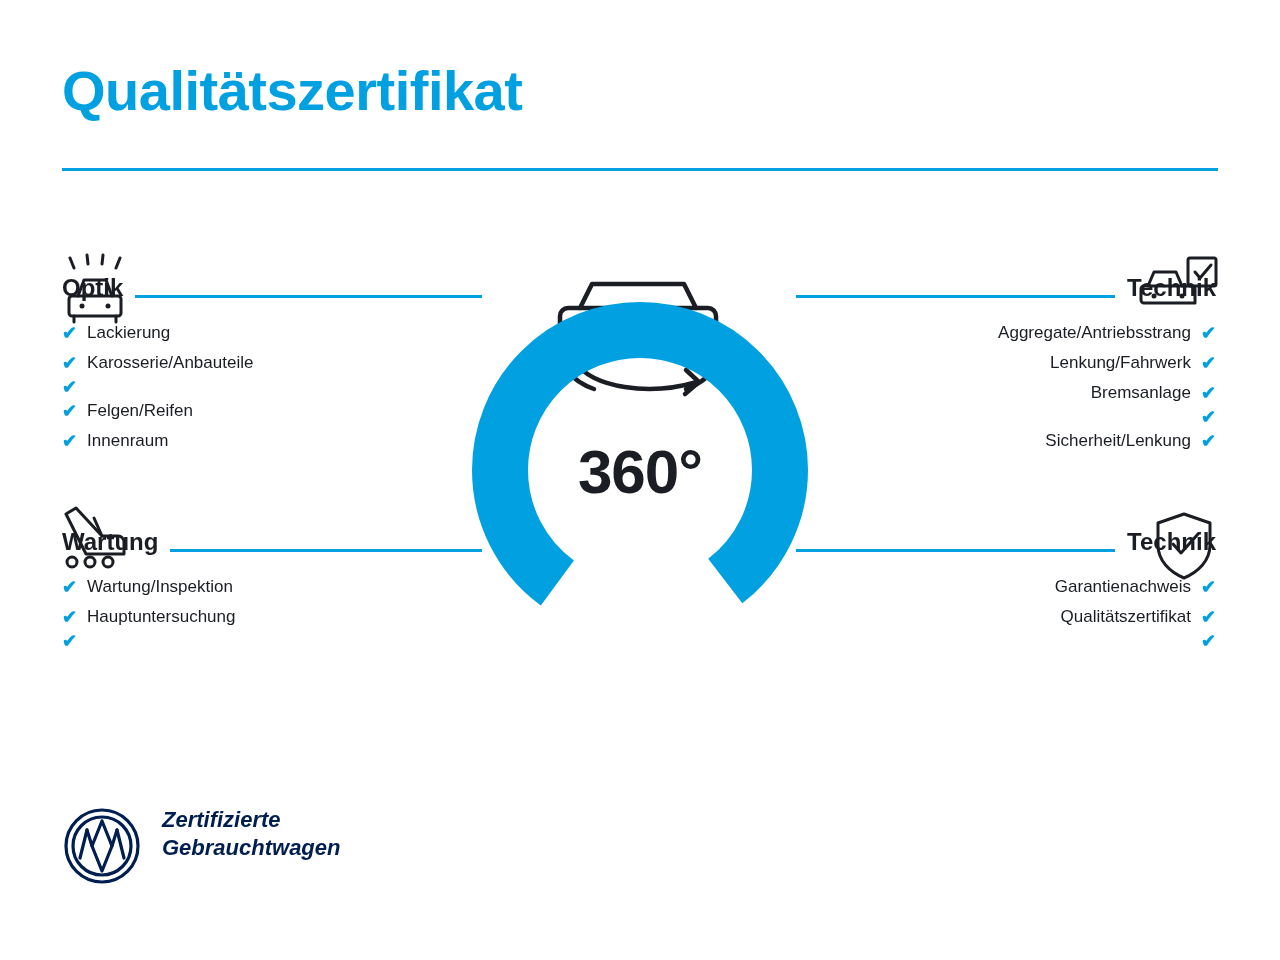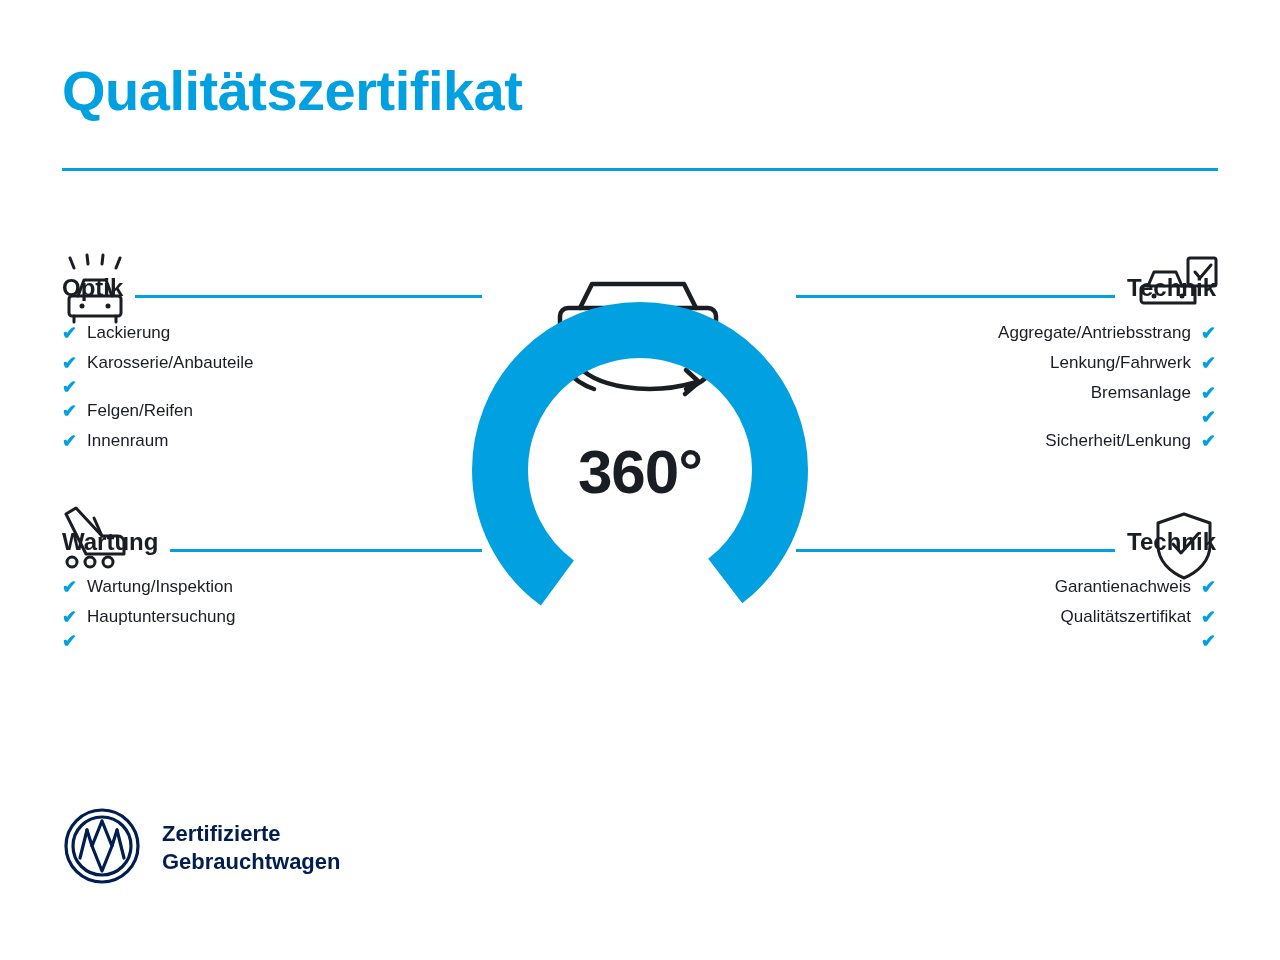--- a/index.html
+++ b/index.html
@@ -138,21 +138,22 @@
     color: #1a1d23;
     letter-spacing: -1px;
   }
 
   
   .footer {
     position: absolute;
     left: 62px;
     top: 806px;
     display: flex;
-    align-items: center;
+    align-items: flex-start;
+    font-style: italic;
   }
   .footer-text {
     margin-left: 20px;
     font-size: 22px;
     font-weight: bold;
     line-height: 28px;
     color: #001E50;
     white-space: pre-line;
   }
 </style>

